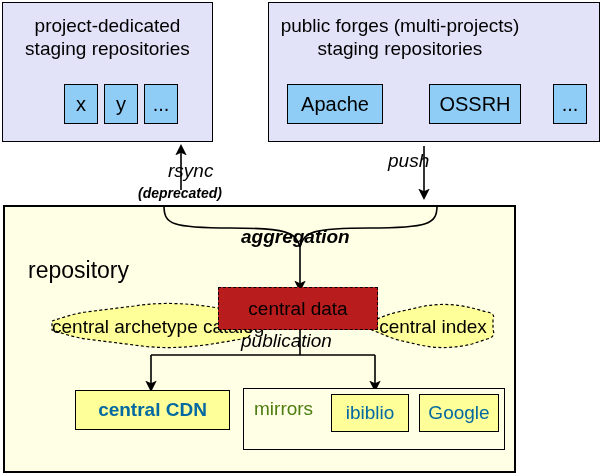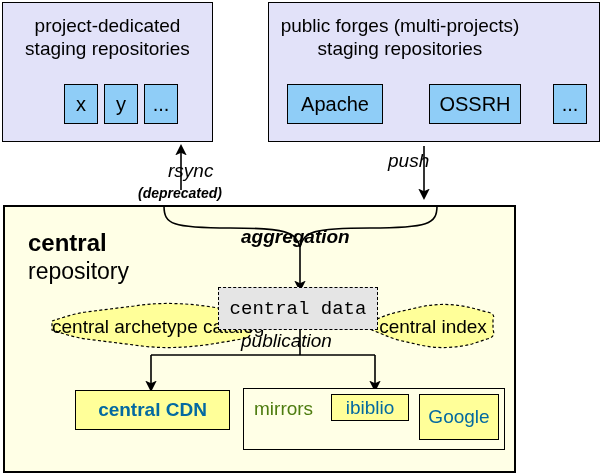--- a/index.html
+++ b/index.html
@@ -75,30 +75,29 @@
     box-sizing: border-box;
     display: flex;
     align-items: center;
     justify-content: center;
     font-size: 19px;
     color: #0369a1;
   }
   .yellow-rect.bold { font-weight: bold; font-size: 19px; }
   .dashed-rect {
     position: absolute;
-    background: #e5e5e5;
+    background: #b91c1c;
     border: 1.3px dashed #000;
     box-sizing: border-box;
     display: flex;
     align-items: center;
     justify-content: center;
     font-size: 19px;
     color: #000;
     z-index: 3;
-    font-family: Liberation Mono, monospace;
   }
   .plain-box {
     position: absolute;
     background: #ffffe6;
     border: 1.5px solid #000;
     box-sizing: border-box;
   }
   .mirrors-label {
     position: absolute;
     font-size: 19px;
@@ -160,21 +159,21 @@
   <div class="chip" style="left:429px; top:84px; width:92px; height:40px;">
     <span>OSSRH</span>
   </div>
   <div class="chip" style="left:553px; top:84px; width:34px; height:40px;">
     <span>...</span>
   </div>
 
   <div class="central-box" style="left:3px; top:205px; width:513px; height:268px;"></div>
 
   <div class="central-label" style="left:28px; top:228px; width:180px;">
-    <span class="b">central</span><br>
+    <br>
     <span>repository</span>
   </div>
 
   <svg class="layer" viewBox="0 0 612 473" xmlns="http://www.w3.org/2000/svg">
     <defs>
       <marker id="arrow" markerWidth="9" markerHeight="9" refX="3.4" refY="4.2" orient="auto" markerUnits="strokeWidth">
         <path d="M0,0.6 L7.2,4.2 L0,7.8 L1.7,4.2 Z" fill="#000"></path>
       </marker>
     </defs>
 
@@ -219,24 +218,24 @@
   <div class="dashed-rect" style="left:218px; top:287px; width:160px; height:43px;">
     <span>central data</span>
   </div>
 
   <div class="yellow-rect bold" style="left:75px; top:390px; width:155px; height:40px;">
     <span>central CDN</span>
   </div>
 
   <div class="plain-box" style="left:243px; top:388px; width:262px; height:62px;"></div>
   <div class="mirrors-label" style="left:254px; top:398px;">mirrors</div>
-  <div class="yellow-rect" style="left:331px; top:394px; width:78px; height:27px;">
+  <div class="yellow-rect" style="left:331px; top:394px; width:78px; height:38px;">
     <span>ibiblio</span>
   </div>
-  <div class="yellow-rect" style="left:419px; top:394px; width:80px; height:46px;">
+  <div class="yellow-rect" style="left:419px; top:394px; width:80px; height:38px;">
     <span>Google</span>
   </div>
 
   <div class="edge-label" style="left:152px; top:160px;margin-left:16px;">rsync</div>
   <div class="edge-label small" style="left:138px; top:185px;">(deprecated)</div>
   <div class="edge-label" style="left:388px; top:150px;">push</div>
   <div class="edge-label" style="left:241px; top:226px;font-weight:bold;">aggregation</div>
   <div class="edge-label" style="left:241px; top:330px;">publication</div>
 
 </div>

